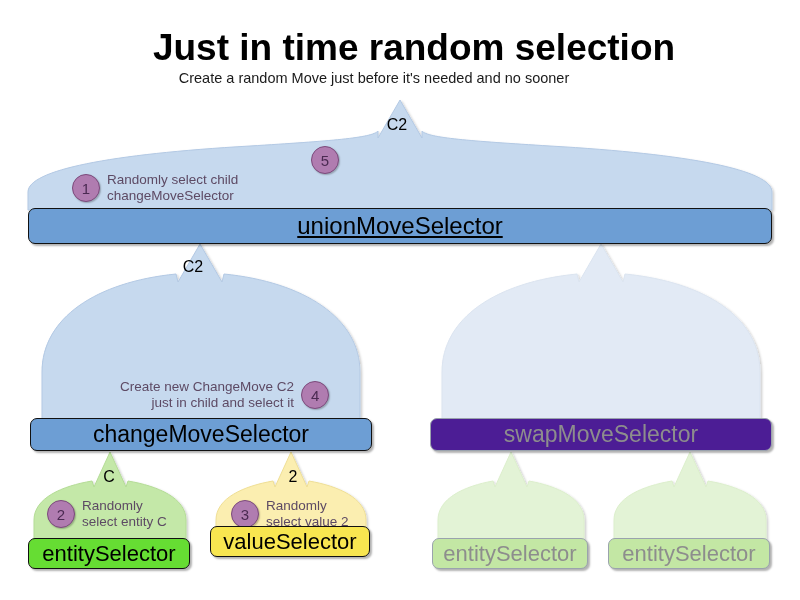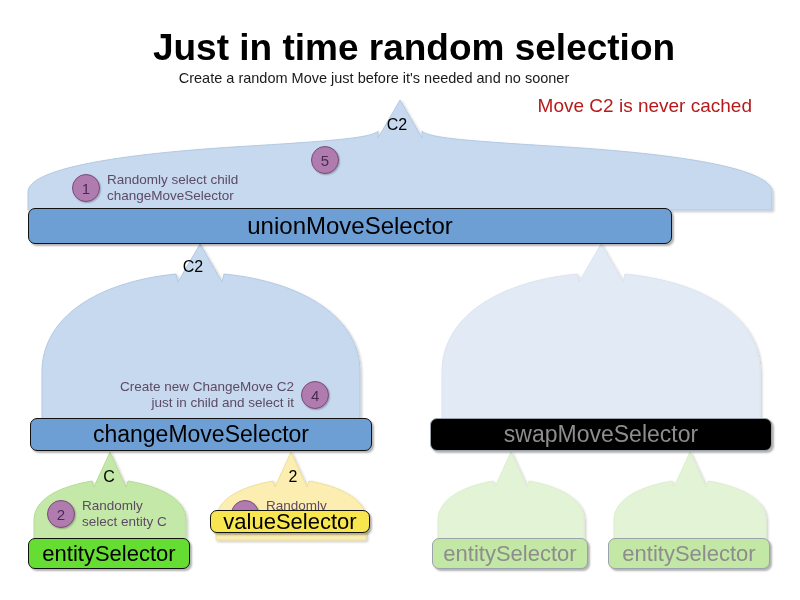--- a/index.html
+++ b/index.html
@@ -52,30 +52,30 @@
   }
   .node.active{
     border:1.6px solid #111111;
     color:#000000;
   }
   .node.faded{
     border:1.4px solid #9aa3ad;
     color:#8d8d8d;
   }
   .node.blue-active{ background:#6d9ed4; }
-  .node.blue-faded { background:#000000; }
+  .node.blue-faded { background:#4c1d95; }
   .node.green-active{ background:#66dd33; }
   .node.green-faded { background:#c3e7a4; }
   .node.yellow-active{ background:#f8e650; }
 
-  #unionMoveSelector{ left:28px;  top:208px; width:644px; height:36px; font-size:24px; }
+  #unionMoveSelector{ left:28px;  top:208px; width:744px; height:36px; font-size:24px;text-decoration:underline; }
   #changeMoveSelector{ left:30px;  top:418px; width:342px; height:33px; font-size:23px; }
   #swapMoveSelector{  left:430px; top:418px; width:342px; height:33px; font-size:23px; }
   #entitySelectorLeft{ left:28px;  top:538px; width:162px; height:31px; font-size:22px; }
-  #valueSelectorLeft{  left:210px; top:510px; width:160px; height:23px; font-size:22px; }
+  #valueSelectorLeft{  left:210px; top:526px; width:160px; height:31px; font-size:22px; }
   #entitySelectorR1{   left:432px; top:538px; width:156px; height:31px; font-size:22px; }
   #entitySelectorR2{   left:608px; top:538px; width:162px; height:31px; font-size:22px; }
 
   
   .flow-label{
     position:absolute;
     font-size:16px;
     color:#000000;
     white-space:nowrap;
     text-align:center;
@@ -119,21 +119,20 @@
   #ann2{ left:47px;  top:498px; }
   #ann3{ left:231px; top:498px; }
 </style>
 </head>
 <body>
 
 <div id="stage">
 
   <div class="title">Just in time random selection</div>
   <div class="subtitle">Create a random Move just before it's needed and no sooner</div>
-  <div class="note-red">Move C2 is never cached</div>
 
   <svg id="arrows" viewBox="0 0 800 600" xmlns="http://www.w3.org/2000/svg">
     <defs>
       <filter id="soft" x="-20%" y="-20%" width="150%" height="150%">
         <feDropShadow dx="1.5" dy="1.5" stdDeviation="1.2" flood-color="#000000" flood-opacity="0.22"></feDropShadow>
       </filter>
     </defs>
 
     <path filter="url(#soft)" fill="#c6d9ee" stroke="#b3c9e4" stroke-width="1" d="M 28,210
              L 28,192

